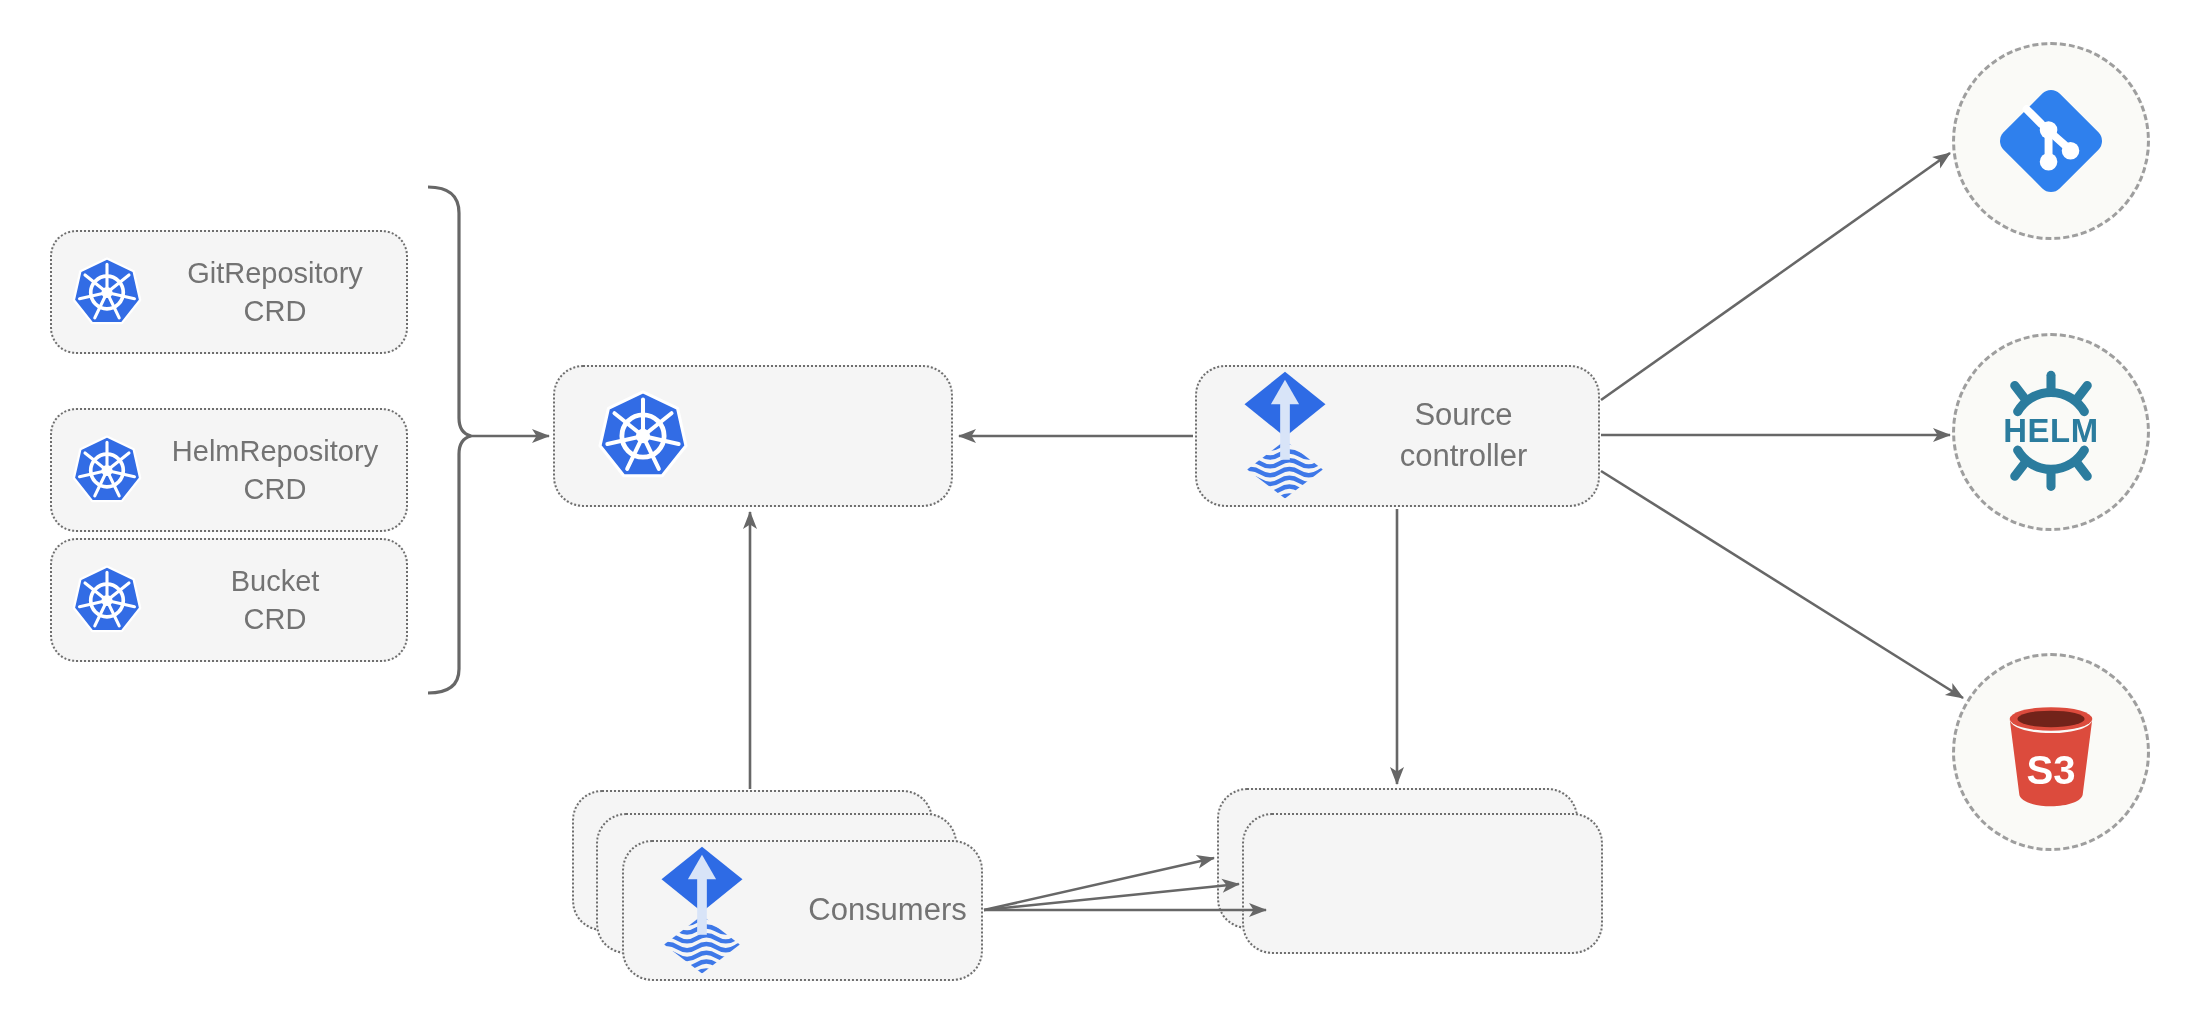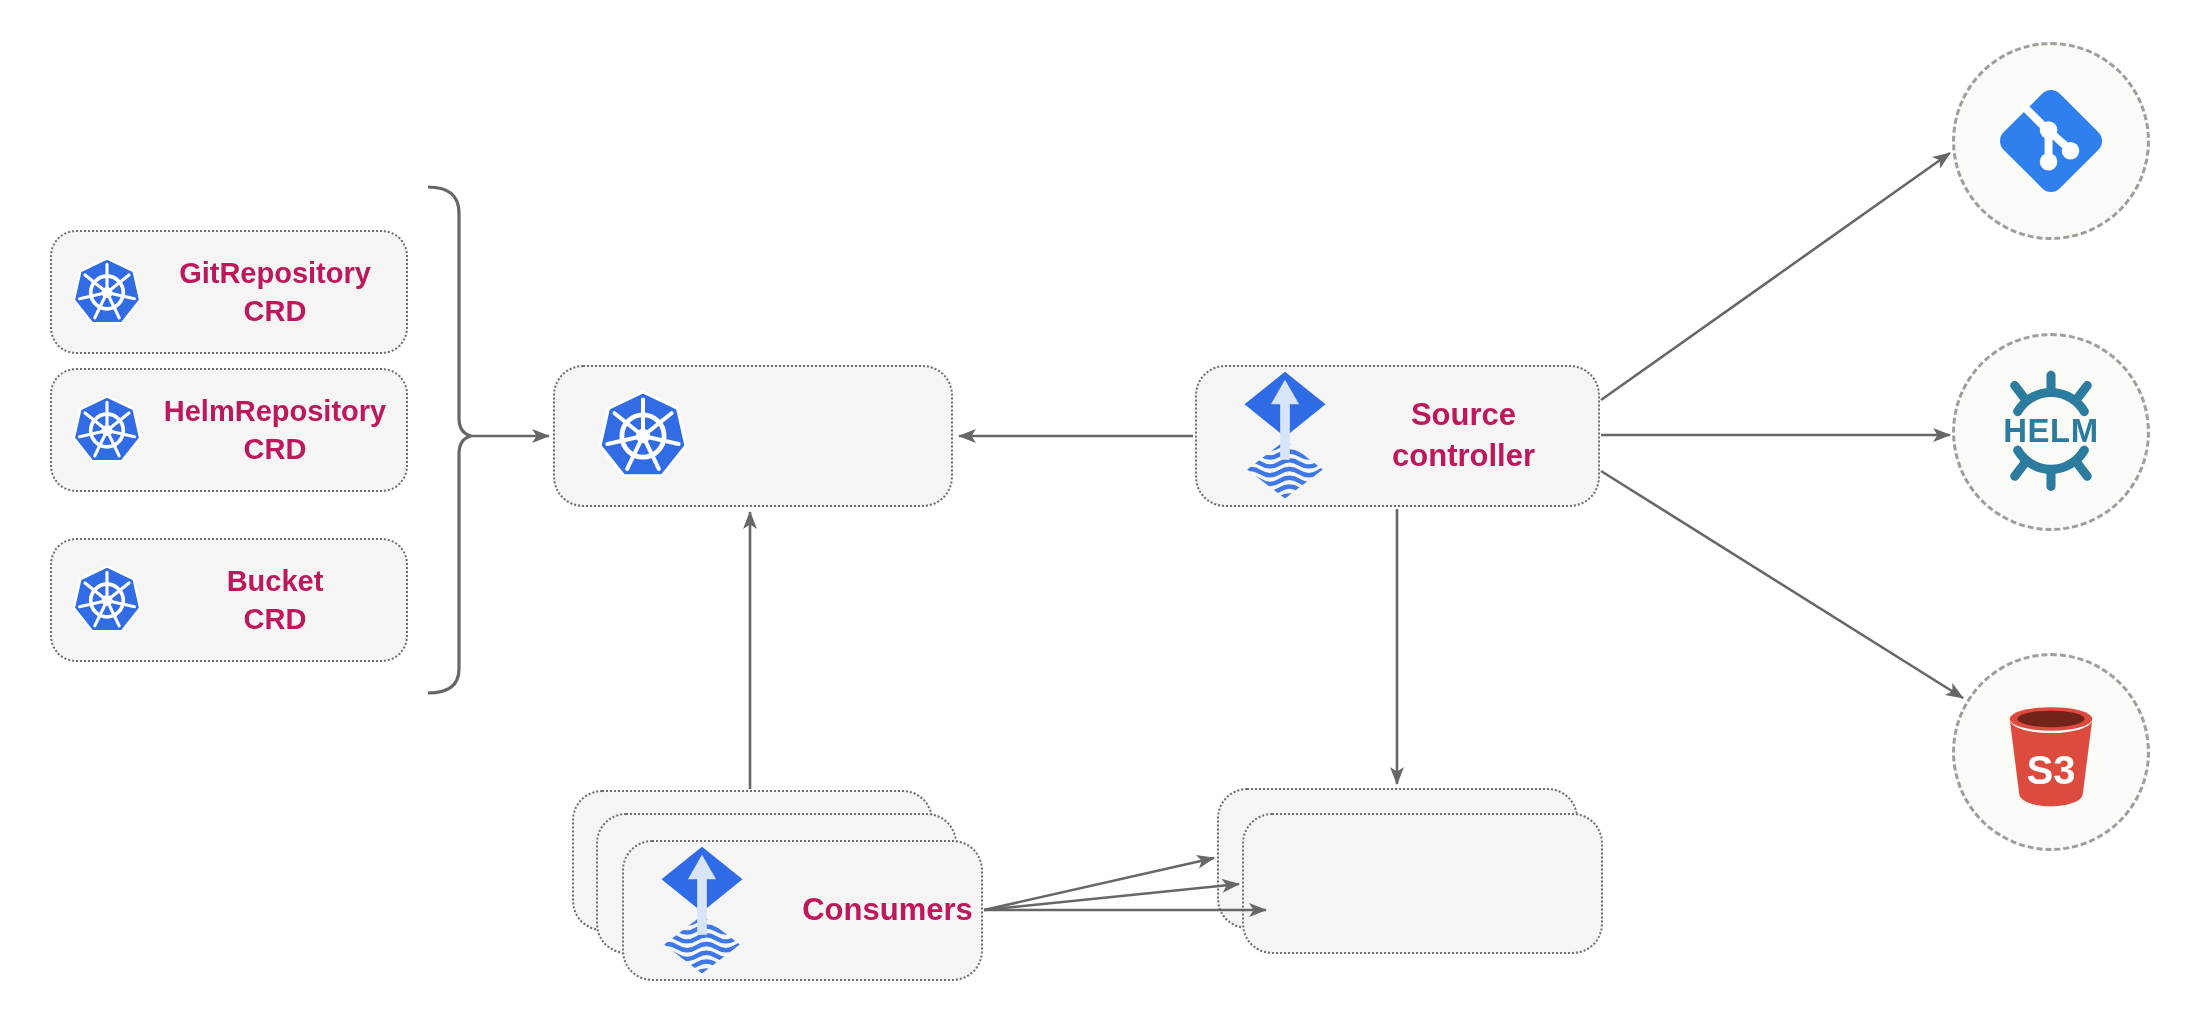--- a/index.html
+++ b/index.html
@@ -13,29 +13,28 @@
   
   .box {
     position:absolute; box-sizing:border-box;
     background:#f5f5f5;
     border:2.4px dotted #6e6e6e;
     border-radius:26px;
     display:flex; align-items:center;
   }
   .box .label {
     flex:1; text-align:center;
-    font-size:29px; line-height:1.32; color:#be185d;
+    font-size:29px; line-height:1.32; color:#737373;
     white-space:pre-line;
-    font-weight:bold;
   }
   .big .label { font-size:31px; }
 
   .crd      { left:50px;  width:358px; height:124px; padding-left:18px; }
   #crd-git  { top:230px; }
-  #crd-helm { top:368px; }
+  #crd-helm { top:408px; }
   #crd-bucket { top:538px; }
   .crd .icon-k8s { width:74px; height:77px; flex:0 0 auto; }
 
   #k8s-api { left:553px; top:365px; width:400px; height:142px; padding-left:40px; border-radius:30px; }
   #k8s-api .icon-k8s { width:96px; height:100px; flex:0 0 auto; }
 
   #source-controller { left:1195px; top:365px; width:405px; height:142px; padding-left:44px; border-radius:30px;justify-content:center; }
   .icon-flux { width:88px; height:132px; flex:0 0 auto; }
 
   .stackbox { width:361px; height:141px; border-radius:30px;gap:48px; }

